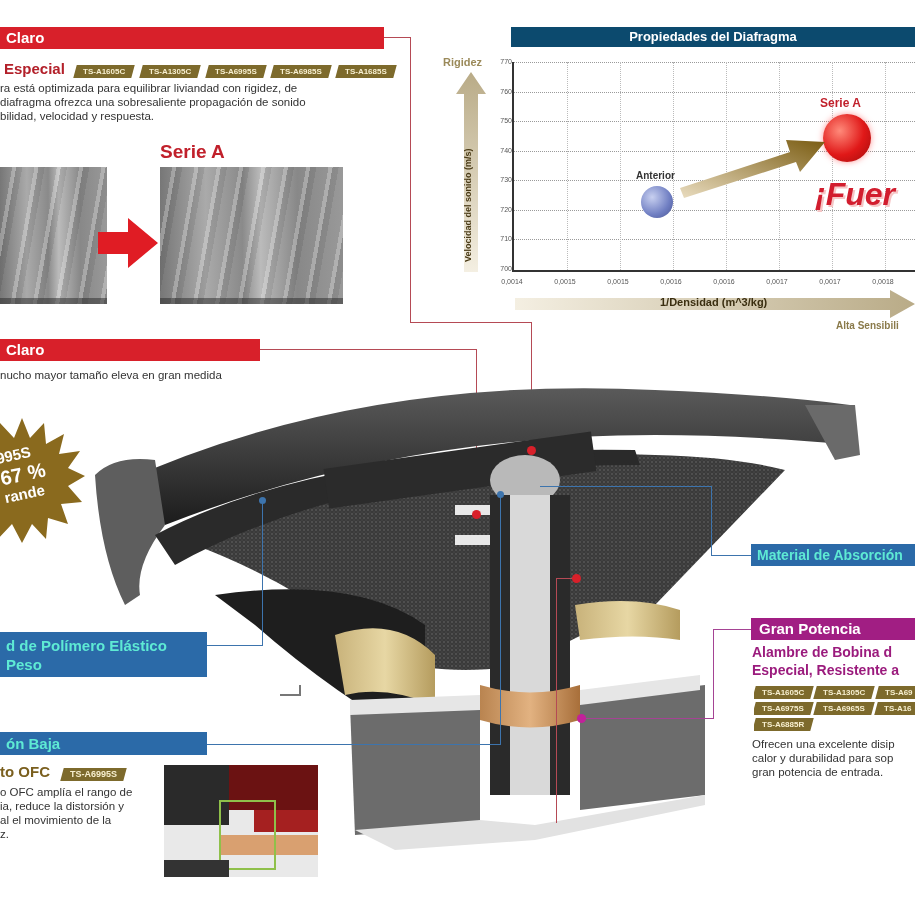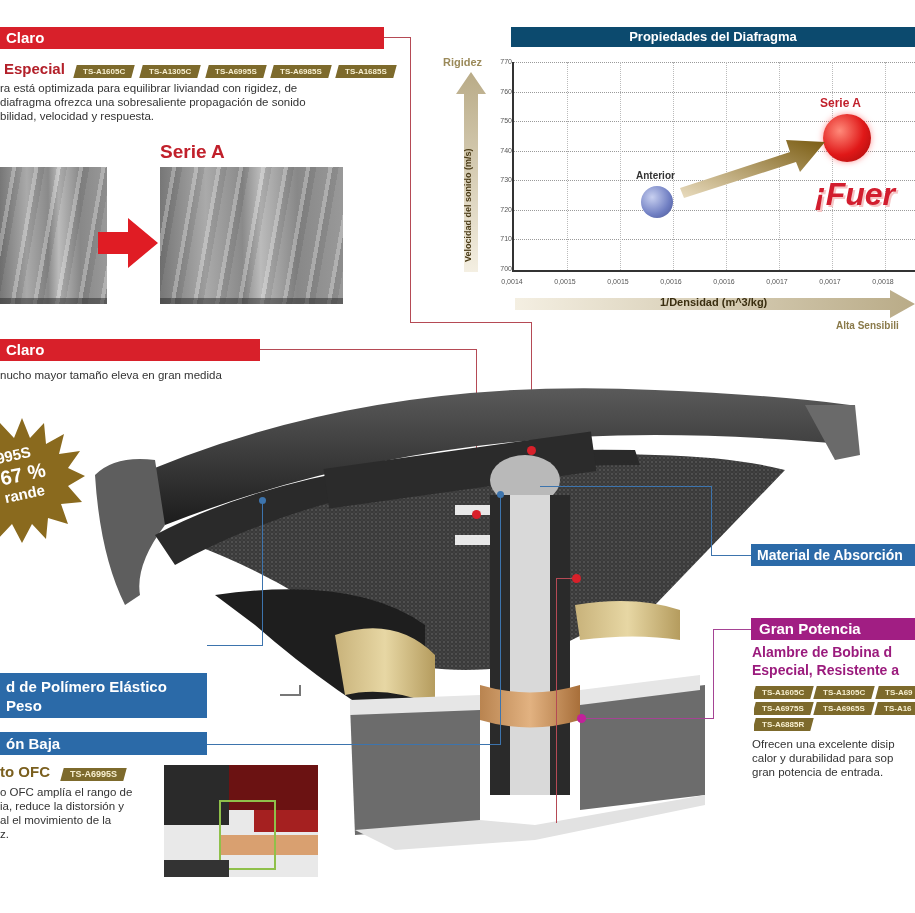--- a/index.html
+++ b/index.html
@@ -3,21 +3,21 @@
 <meta charset="utf-8">
 <style>
   * { box-sizing: border-box; margin: 0; padding: 0; }
   html, body { width: 915px; height: 913px; background: #ffffff; overflow: hidden; }
   body { position: relative; font-family: "Liberation Sans", sans-serif; color: #333; }
 
   .abs { position: absolute; }
 
   
   .hdr-red { background: #d8202a; color: #fff; font-weight: bold; font-size: 15px; padding-left: 6px; line-height: 22px; height: 22px; }
-  .hdr-blue { background: #2b6aa8; color: #ffffff; font-weight: bold; font-size: 15px; padding-left: 6px; }
+  .hdr-blue { background: #2b6aa8; color: #5eead4; font-weight: bold; font-size: 15px; padding-left: 6px; }
   .hdr-magenta { background: #a11e83; color: #fff; font-weight: bold; font-size: 15px; padding-left: 8px; line-height: 22px; height: 22px; }
 
   .subtitle { font-weight: bold; font-size: 15px; }
   .sub-red { color: #b3202a; }
   .sub-gold { color: #7a5f1e; }
   .sub-magenta { color: #9b1b7d; }
 
   .tag { display: inline-block; background: #7d6a2c; color: #f7efcf; font-size: 8px; font-weight: bold;
          padding: 1px 8px; margin-right: 3px; transform: skewX(-15deg); line-height: 11px; }
   .tag span { display: inline-block; transform: skewX(15deg); }
@@ -268,21 +268,21 @@
 <div class="abs dot-red" style="left:472px; top:510px;"></div>
 <div class="abs line-red" style="left:556px; top:578px; width:1px; height:245px;"></div>
 <div class="abs line-red" style="left:556px; top:578px; width:22px; height:1px;"></div>
 <div class="abs dot-red" style="left:572px; top:574px;"></div>
 
 <div class="abs line-magenta" style="left:584px; top:718px; width:130px; height:1px;"></div>
 <div class="abs line-magenta" style="left:713px; top:629px; width:1px; height:90px;"></div>
 <div class="abs line-magenta" style="left:713px; top:629px; width:38px; height:1px;"></div>
 <div class="abs dot-mag" style="left:577px; top:714px;"></div>
 
-<div class="abs hdr-blue" style="left:0; top:632px; width:207px; height:45px; line-height:19px; padding-top:4px;margin-top:41px;">
+<div class="abs hdr-blue" style="left:0; top:632px; width:207px; height:45px; line-height:19px; padding-top:4px;">
   <div>d de Polímero Elástico</div>
   <div>Peso</div>
 </div>
 
 <div class="abs hdr-blue" style="left:0; top:732px; width:207px; height:23px; line-height:23px;">
   <span>ón Baja</span>
 </div>
 <div class="abs" style="left:0; top:763px; white-space:nowrap;">
   <span class="subtitle sub-gold">to OFC</span>
   <span class="tag" style="margin-left:8px; font-size:9px;"><span>TS-A6995S</span></span>

